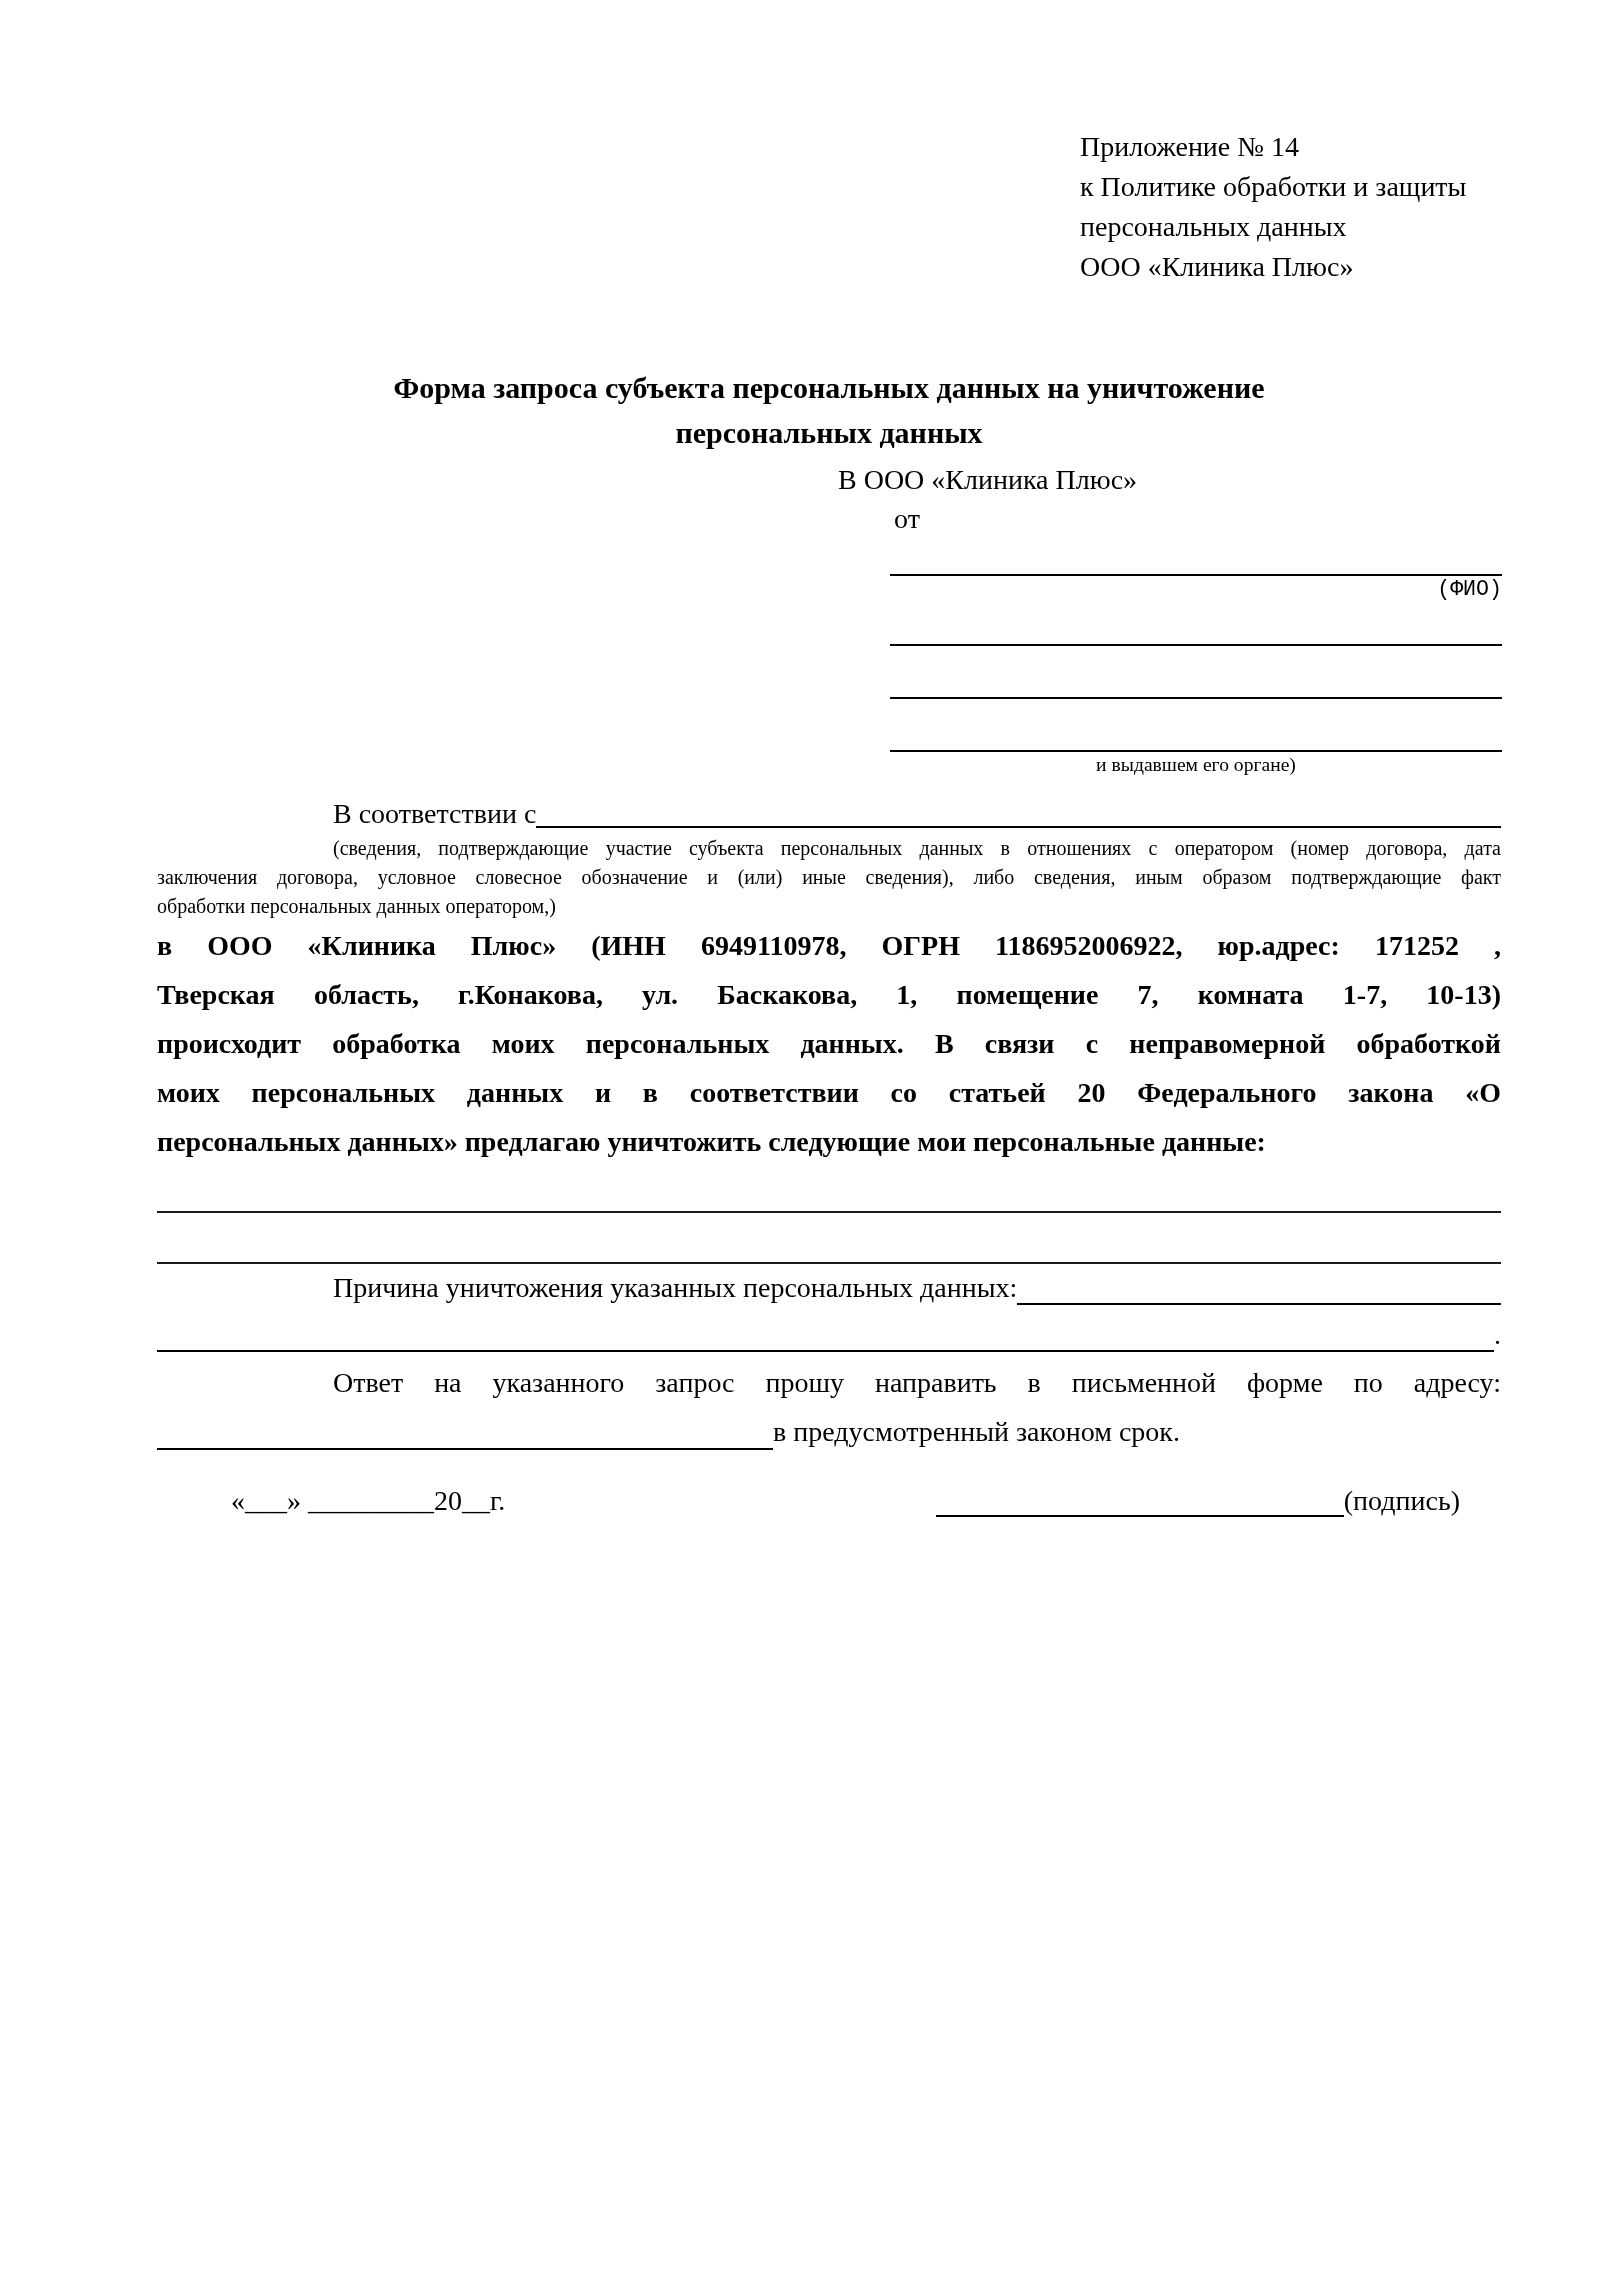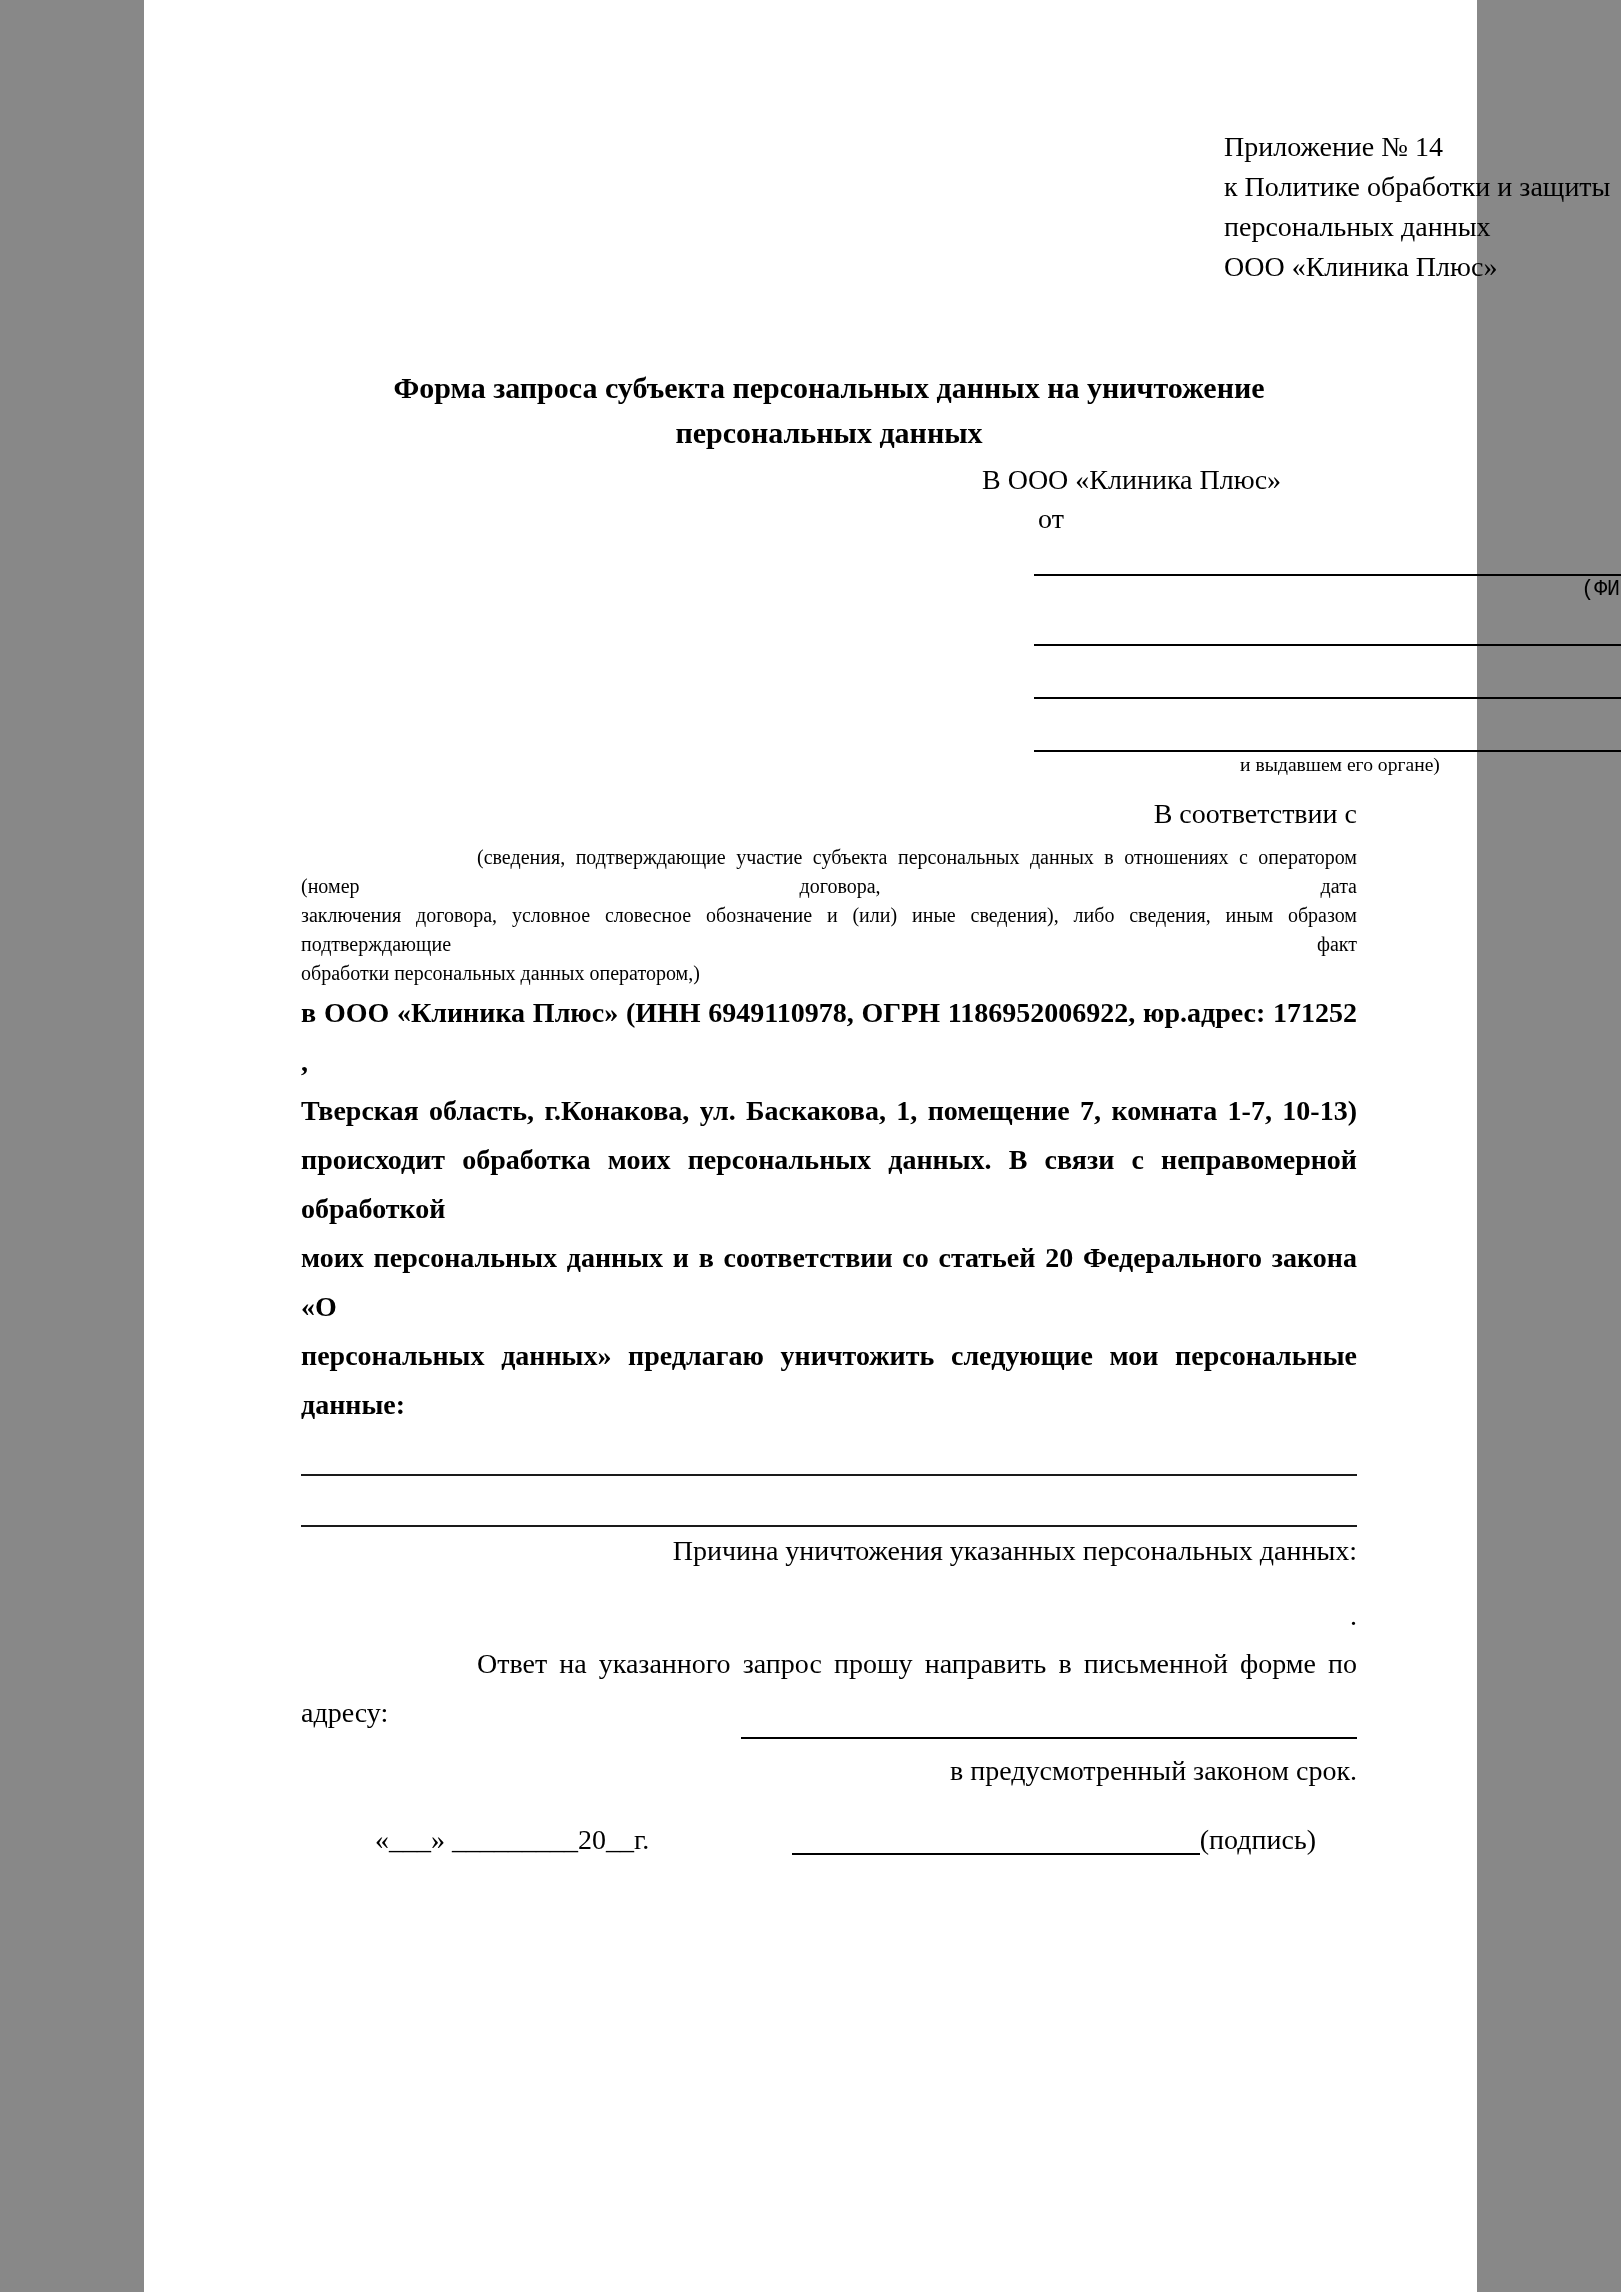--- a/index.html
+++ b/index.html
@@ -1,18 +1,18 @@
 <!DOCTYPE html>
 <html><head>
 <meta charset="utf-8">
 <style>
   html,body { margin:0; padding:0; background:#888; }
   .page {
     position:relative;
-    width:1333px; height:2293px;
+    width:1621px; height:2293px;
     margin:0 auto;
     background:#ffffff;
     box-sizing:border-box;
     padding:127px 120px 0 157px;
     font-family:"Liberation Serif","DejaVu Serif",serif;
     color:#000;
     font-size:28px;
     line-height:1;
   }
   .appendix { margin-left:923px; width:441px; font-size:28px; line-height:40px; }
@@ -26,21 +26,21 @@
   .recipient { margin-top:3.9px; margin-left:681px; line-height:41px; }
   .from { margin-left:737px; line-height:37px; }
 
   .ul-head { margin-left:733px; width:612px; border-bottom:2px solid #000; }
   .u1 { height:37px; }
   .u2 { height:41px; }
   .u3 { height:51px; }
   .cap { margin-left:733px; width:612px; text-align:right; font-size:21.6px; line-height:27.4px;font-family:Liberation Mono, monospace; }
   .cap-small { margin-left:733px; width:612px; text-align:center; font-size:19.6px; line-height:25.5px; }
 
-  .row { display:flex; align-items:flex-end; line-height:41px;flex-direction:column; }
+  .row { display:flex; align-items:flex-end; line-height:41px; }
   .row .lbl { white-space:nowrap; }
   .row .fill { flex:1 1 auto; border-bottom:2px solid #000; margin-bottom:6.9px; }
   .accord { margin-top:15.7px; }
   .indent { margin-left:176px; }
 
   .fineline { font-size:20px; line-height:29px; text-align:justify; text-align-last:justify; }
   .fineline.first { text-indent:176px; }
   .fineline.last { text-align-last:left; }
 
   .bodyline { line-height:49px; text-align:justify; text-align-last:justify;font-weight:bold; }

